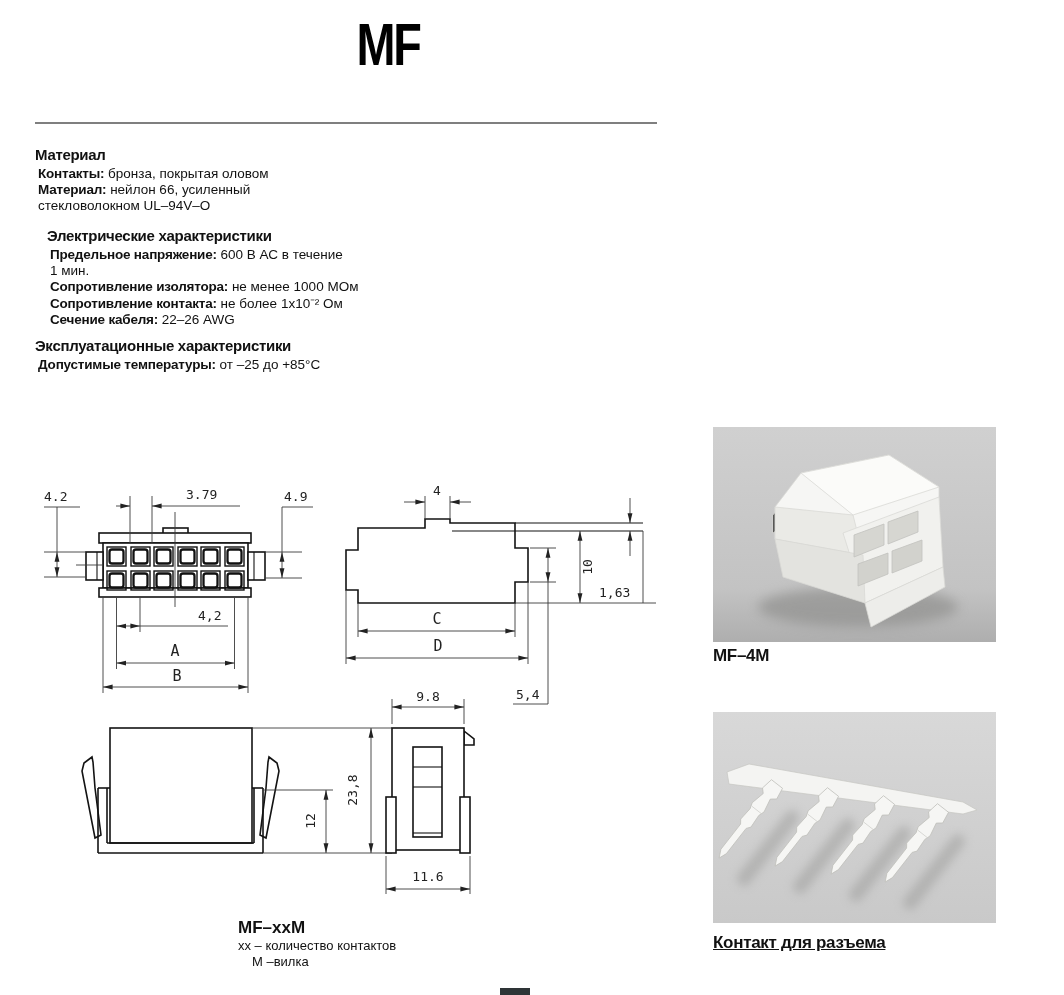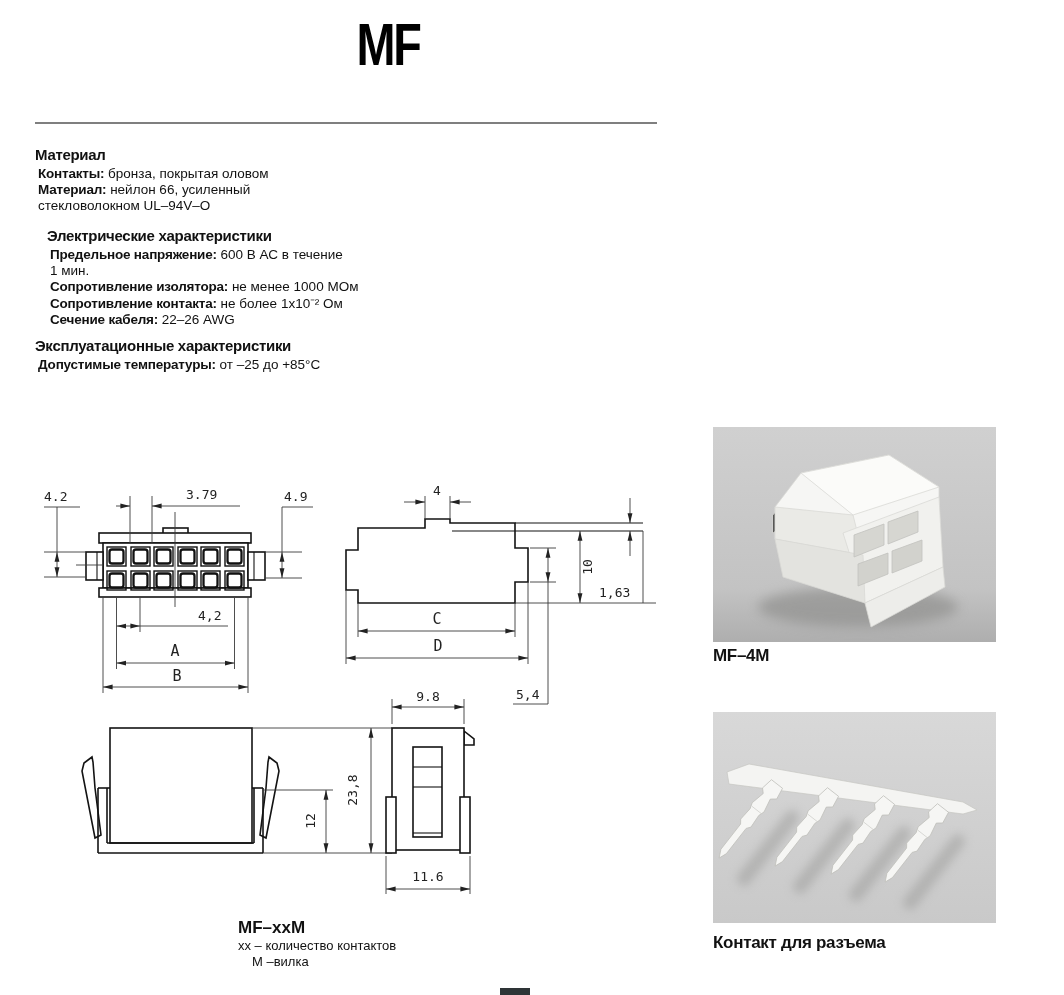--- a/index.html
+++ b/index.html
@@ -289,15 +289,15 @@
         <path d="M-7,0 L7,0 L9,12 L4,16 L7,30 L5,36 L6,50 L3,54 L3,86 L0,94 L-4,86 L-4,54 L-7,50 L-6,36 L-8,30 L-5,16 L-9,12 Z" fill="#f6f6f4" stroke="#bdbdb9" stroke-width="0.7"></path>
         <line x1="-6" y1="33" x2="6" y2="33" stroke="#cdcdc9" stroke-width="0.7"></line>
       </g>
       <g transform="translate(230,96) rotate(38)">
         <path d="M-7,0 L7,0 L9,12 L4,16 L7,30 L5,36 L6,50 L3,54 L3,86 L0,94 L-4,86 L-4,54 L-7,50 L-6,36 L-8,30 L-5,16 L-9,12 Z" fill="#f6f6f4" stroke="#bdbdb9" stroke-width="0.7"></path>
         <line x1="-6" y1="33" x2="6" y2="33" stroke="#cdcdc9" stroke-width="0.7"></line>
       </g>
     </g>
   </svg>
 </div>
-<div class="abs photo-cap" style="left:713px;top:933px;">Контакт для разъема</div>
+<div class="abs photo-cap" style="left:713px;top:933px;text-decoration:underline;">Контакт для разъема</div>
 
 <div class="abs" style="left:500px;top:988px;width:30px;height:7px;background:#2e3436;"></div>
 
 </body></html>

